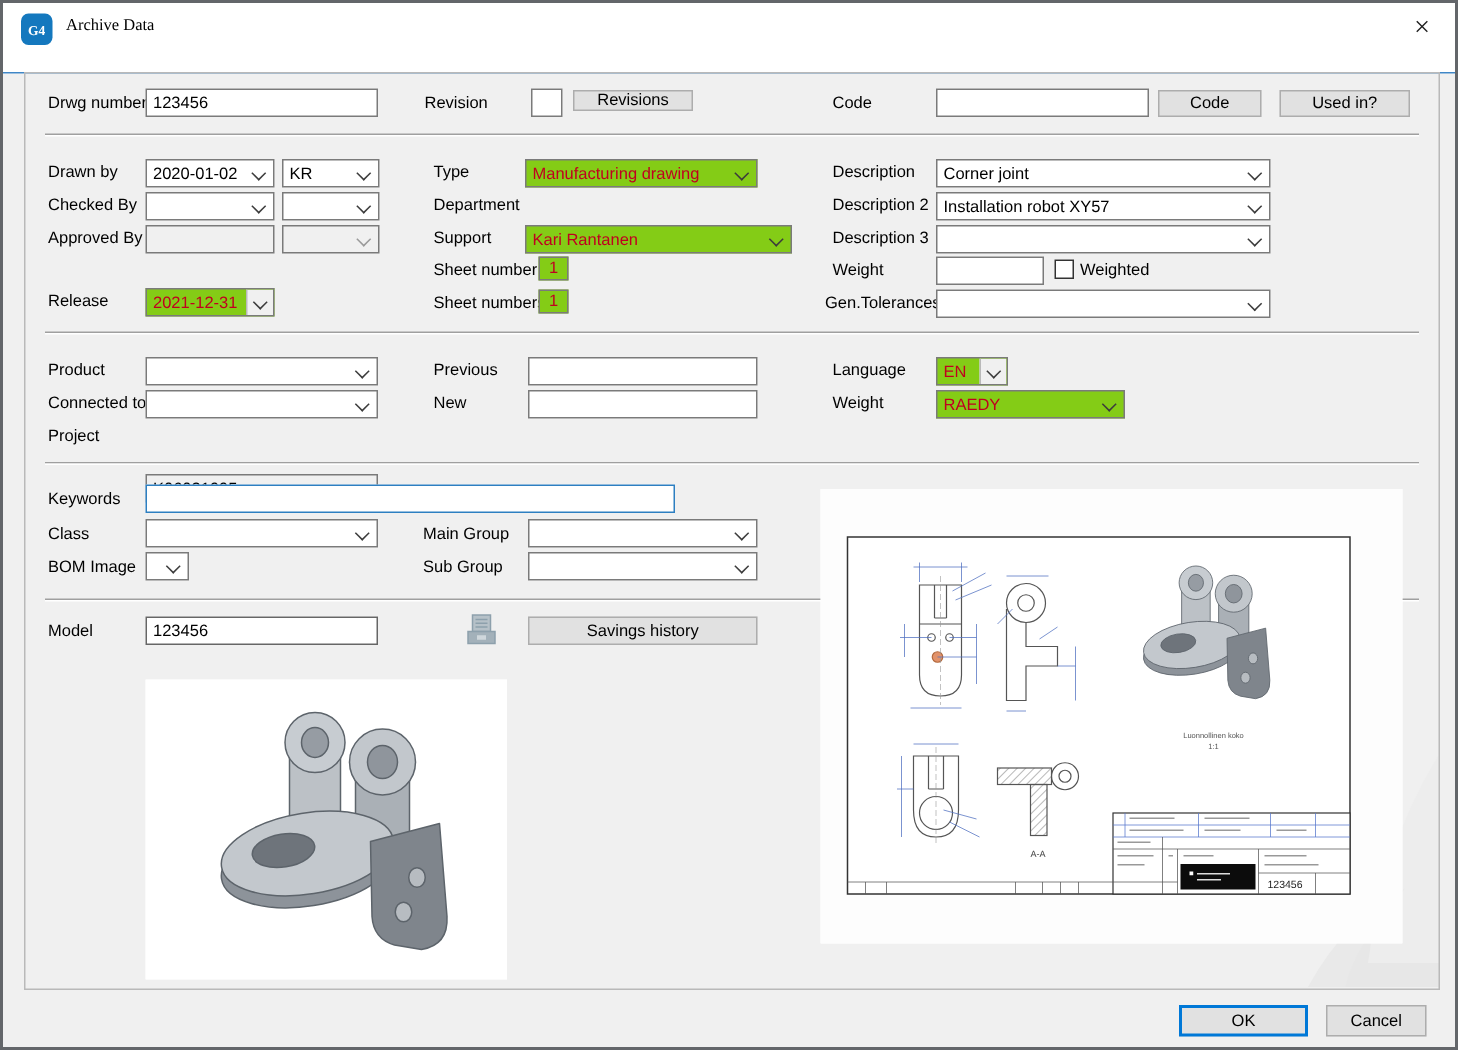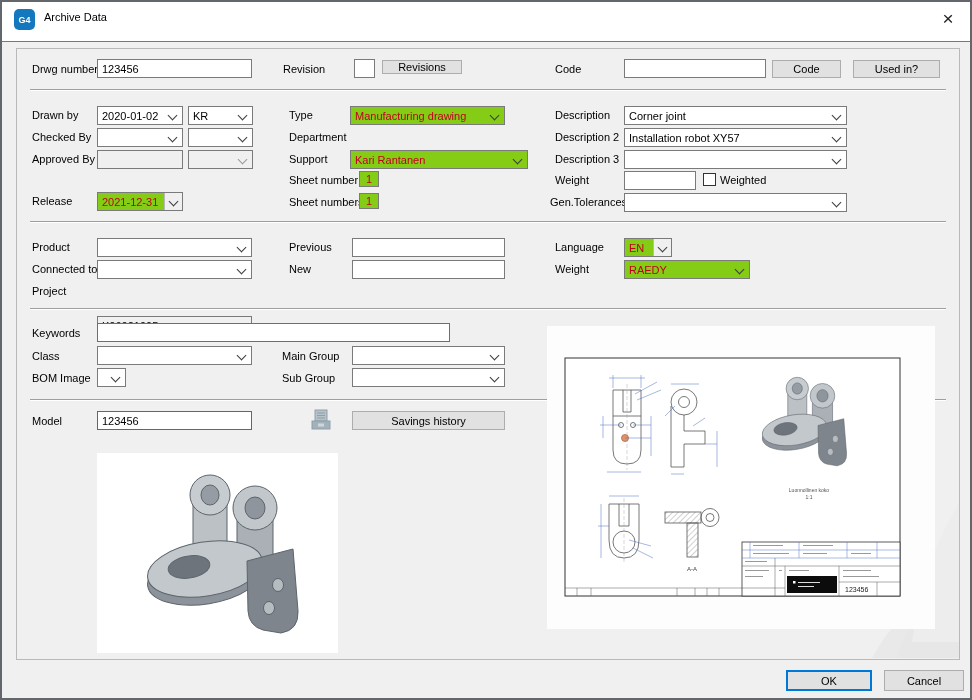--- a/index.html
+++ b/index.html
@@ -1,22 +1,22 @@
 <!DOCTYPE html>
 <html><head>
 <meta charset="utf-8">
 <style>
   html,body { margin:0; padding:0; background:#d8d8d8; }
   .dialog {
     position:relative; width:972px; height:700px; box-sizing:border-box;
     background:#f0f0f0; border:2px solid #63666a; overflow:hidden;
     font-family:"Liberation Sans", sans-serif; font-size:11px; color:#000;
   }
-  .titlebar { position:absolute; left:0; top:0; width:100%; height:40px;
-    background:#ffffff; border-bottom:1px solid #3f86c6; box-sizing:border-box; }
+  .titlebar { position:absolute; left:0; top:0; width:100%; height:47px;
+    background:#ffffff; border-bottom:1px solid #3f86c6; box-sizing:border-box;font-family:Liberation Serif, serif; }
   .app-icon { position:absolute; left:12px; top:7px; width:21px; height:21px;
     background:#1478be; color:#fff; border-radius:5px; font-size:9px; font-weight:bold;
     display:flex; align-items:center; justify-content:center; }
   .title-text { position:absolute; left:42px; top:9px; font-size:11px; }
   .close-btn { position:absolute; right:10px; top:5px; width:24px; height:24px;
     display:flex; align-items:center; justify-content:center; font-size:19px; color:#222; }
   .groupbox { position:absolute; left:14px; top:46px; width:944px; height:612px;
     border:1px solid #b9b9b9; box-sizing:border-box; }
   .lbl { position:absolute; white-space:nowrap; line-height:13px; }
   .input, .combo, .smallbox {
@@ -383,15 +383,15 @@
       <line x1="30" y1="262" x2="30" y2="270"></line>
         <line x1="44" y1="262" x2="44" y2="270"></line>
       <line x1="130" y1="262" x2="130" y2="270"></line>
         <line x1="148" y1="262" x2="148" y2="270"></line>
       <line x1="160" y1="262" x2="160" y2="270"></line>
         <line x1="172" y1="262" x2="172" y2="270"></line>
     </g>
   </svg>
 
   <button class="btn default" style="left:784px;top:668px;width:86px;height:21px">OK</button>
-  <button class="btn" style="left:882px;top:668px;width:80px;height:21px">Cancel</button>
+  <button class="btn" style="left:882px;top:668px;width:67px;height:21px">Cancel</button>
 
 </div>
 
 </body></html>

